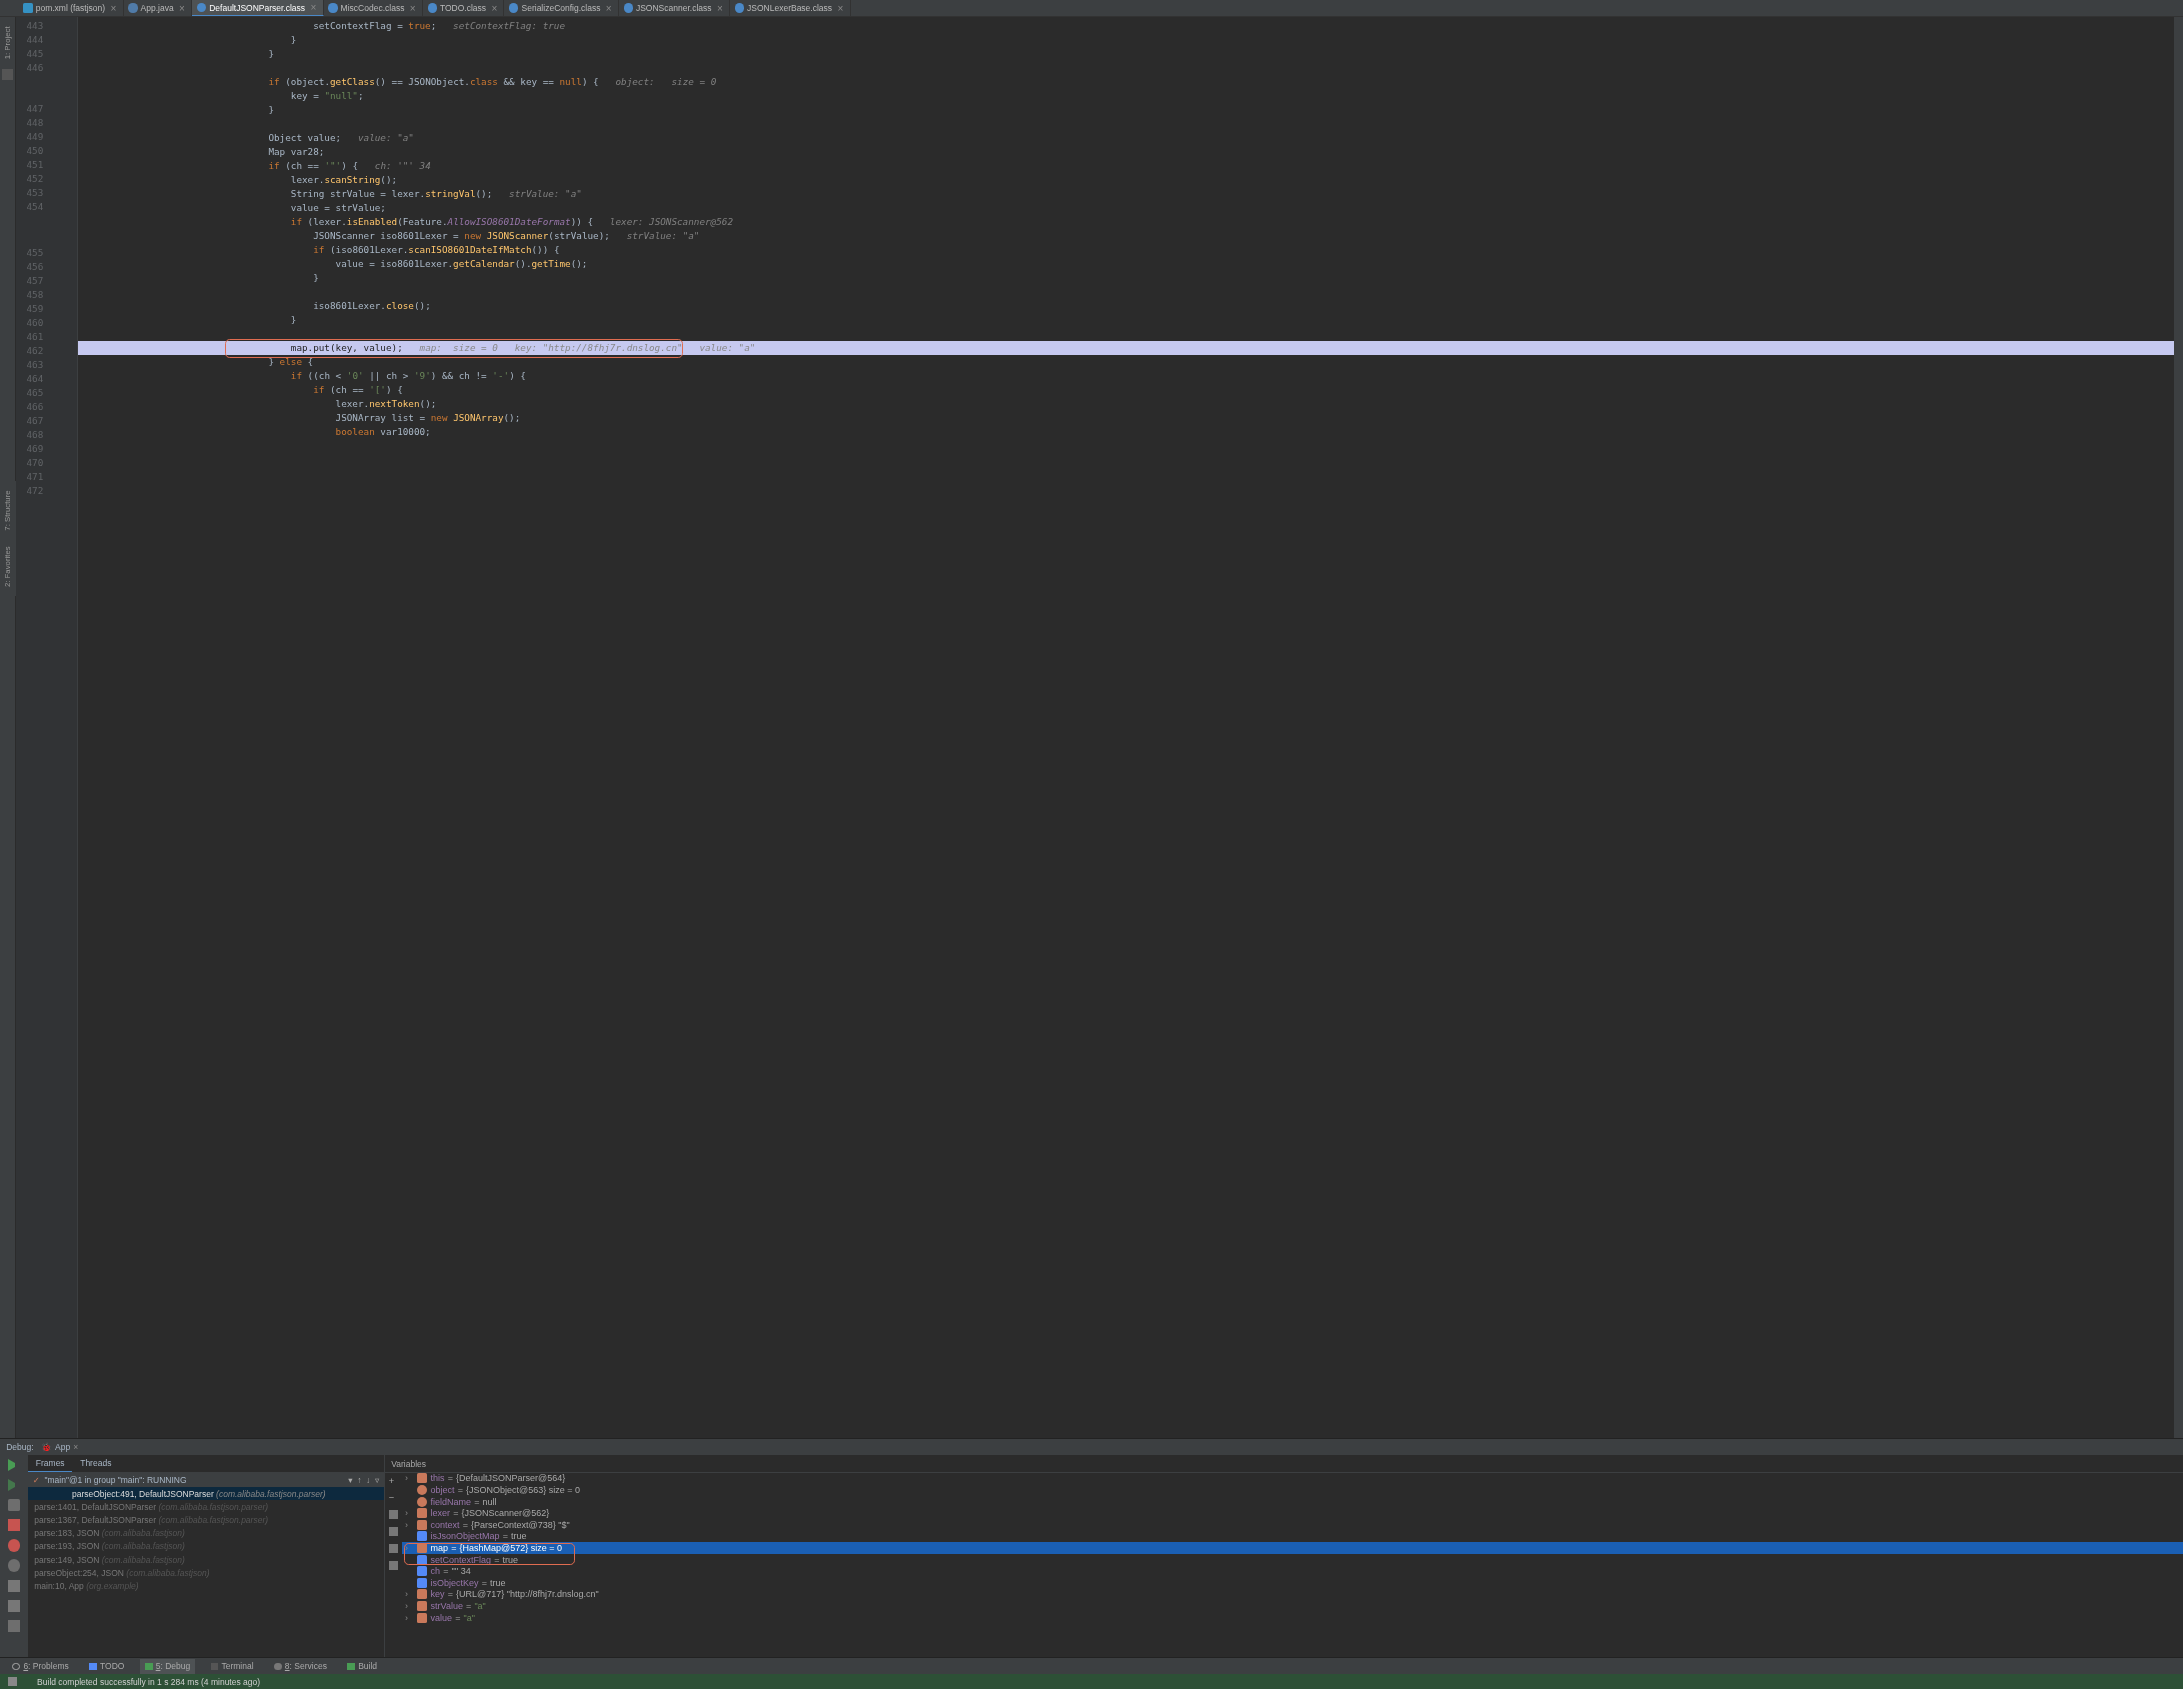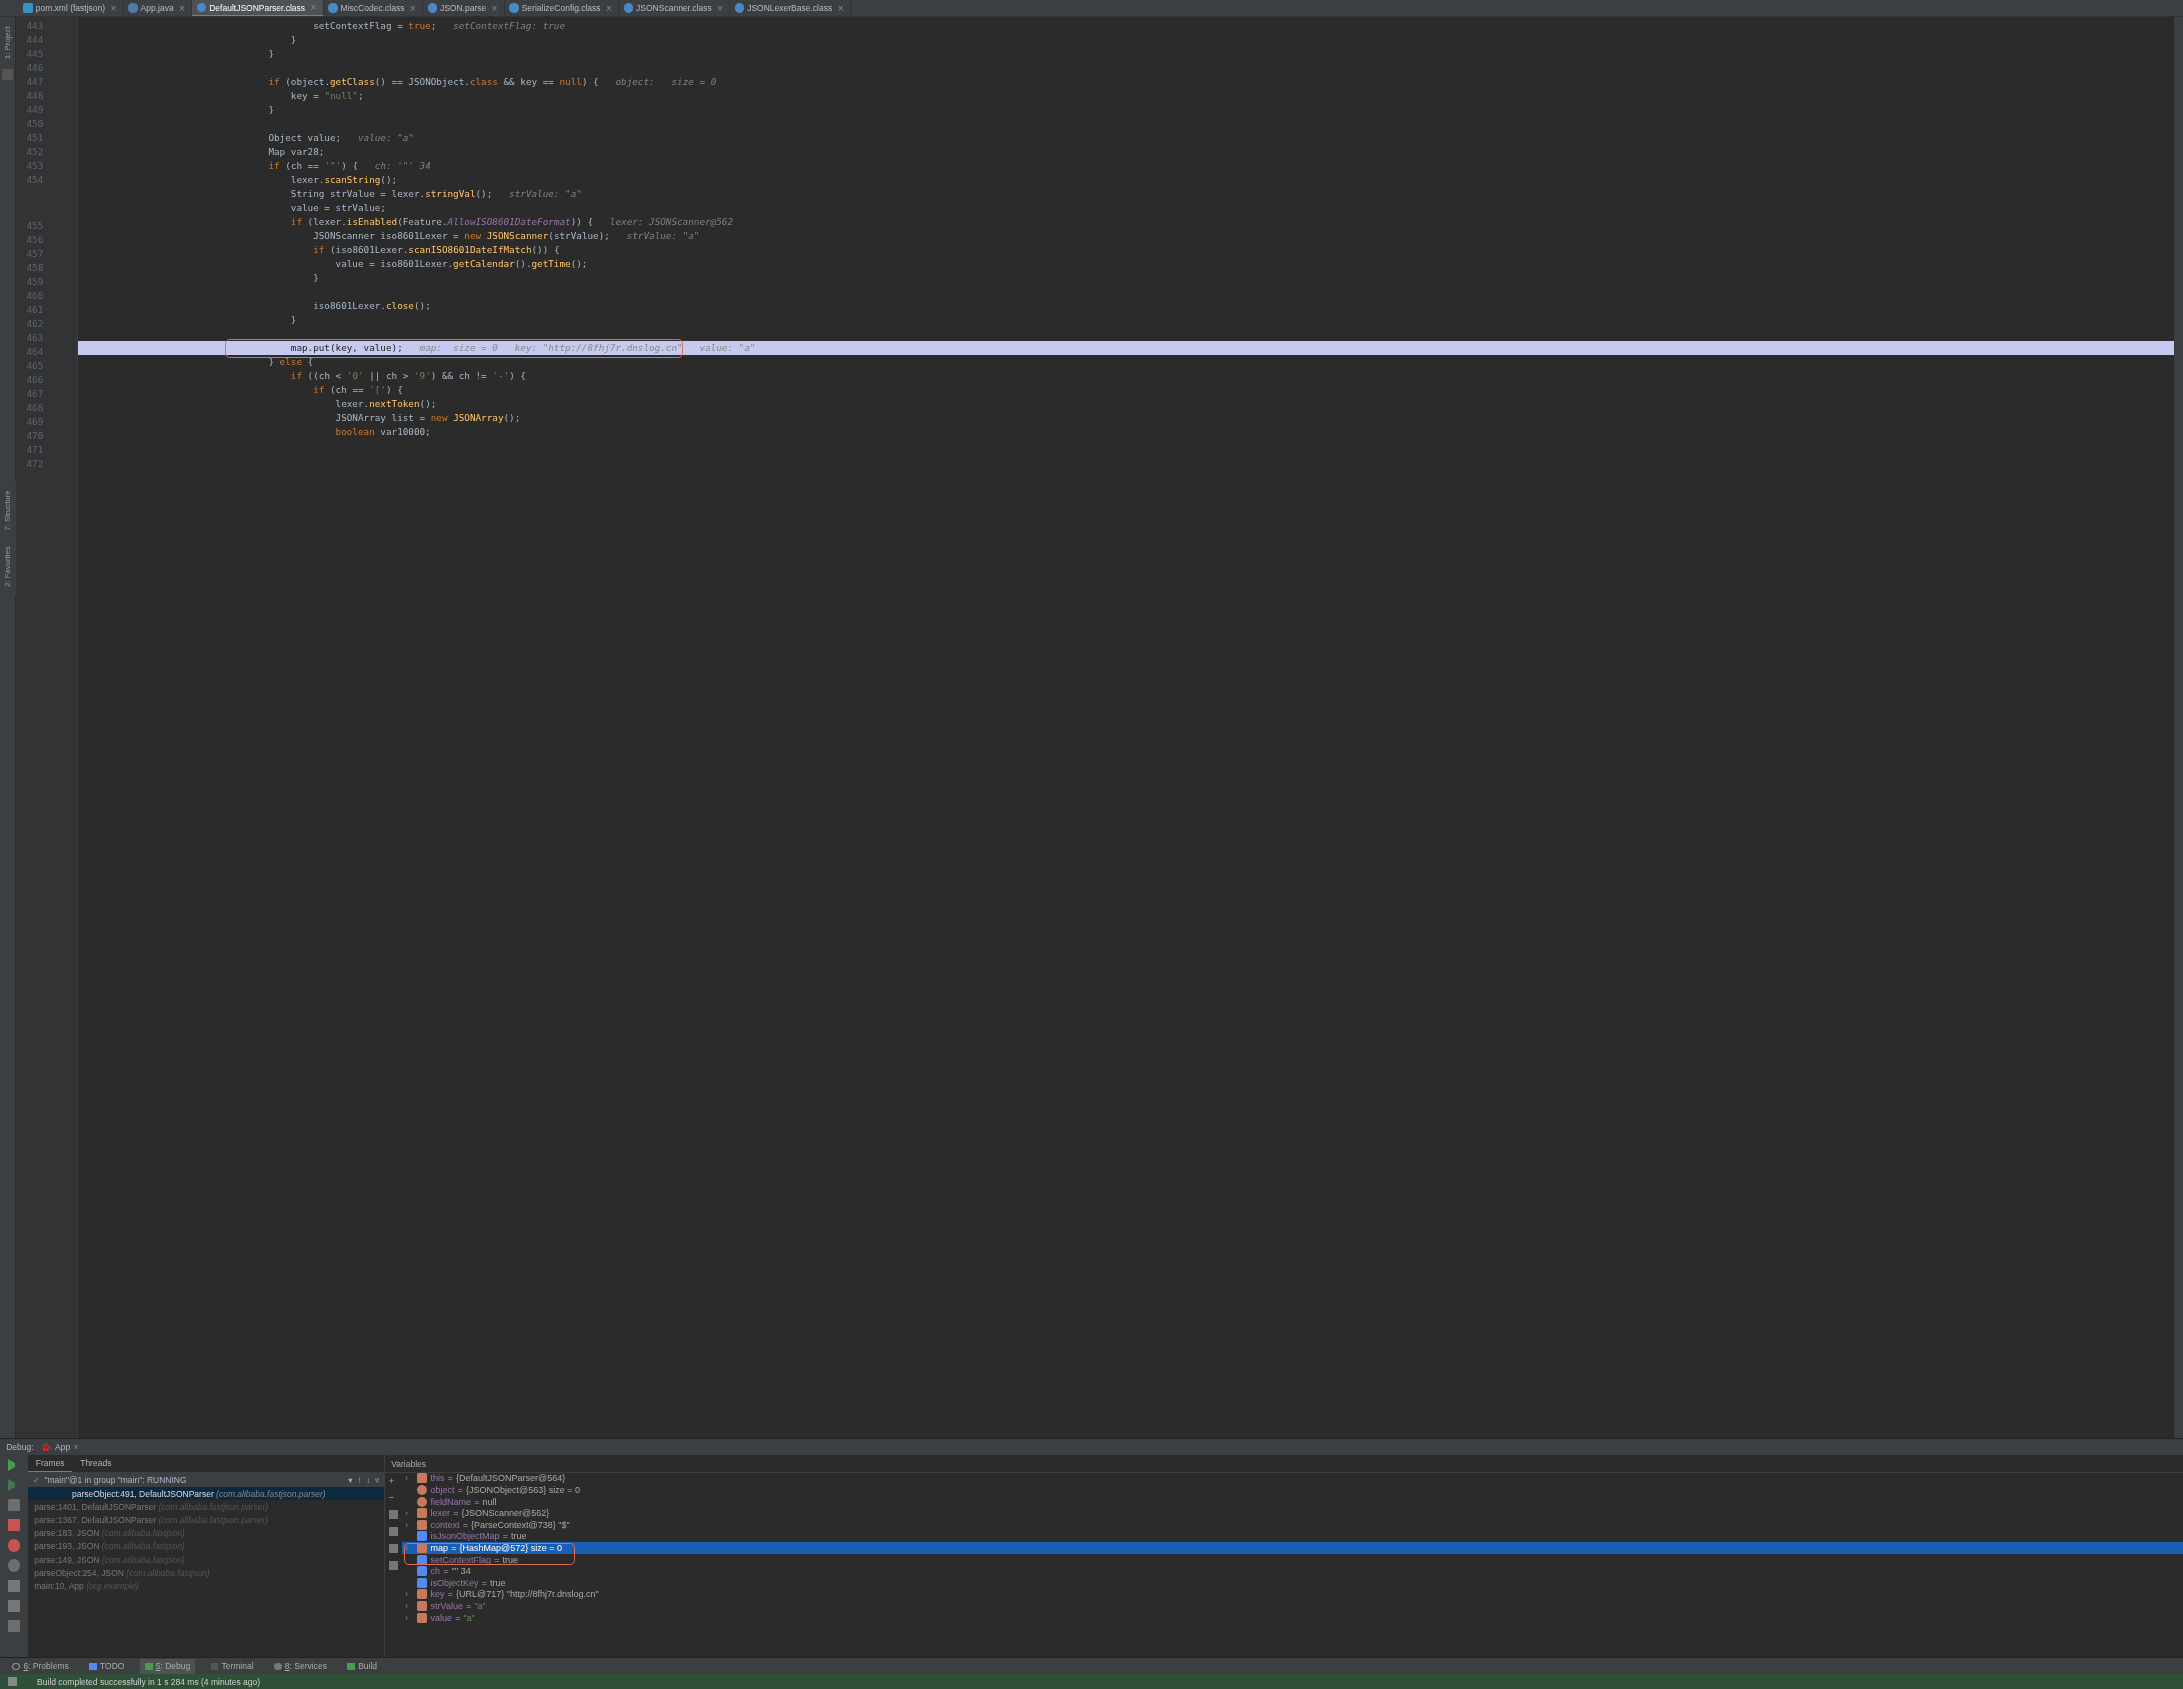--- a/index.html
+++ b/index.html
@@ -329,21 +329,21 @@
         <span>DefaultJSONParser.class</span>
         <span class="close">×</span>
       </div>
       <div class="tab">
         <span class="ficon ficon-cl"></span>
         <span>MiscCodec.class</span>
         <span class="close">×</span>
       </div>
       <div class="tab">
         <span class="ficon ficon-cl"></span>
-        <span>JSON.parse</span>
+        <span>TODO.class</span>
         <span class="close">×</span>
       </div>
       <div class="tab">
         <span class="ficon ficon-cl"></span>
         <span>SerializeConfig.class</span>
         <span class="close">×</span>
       </div>
       <div class="tab">
         <span class="ficon ficon-cl"></span>
         <span>JSONScanner.class</span>
@@ -362,21 +362,21 @@
       <div class="vtext">1: Project</div>
       <div class="ic"></div>
     </div>
 
     <div class="editor-pane" id="editor-pane">
       <div class="gutter" id="gutter">
           <div style="height: 14px;">443</div>
           <div style="height: 14px;">444</div>
           <div style="height: 14px;">445</div>
           <div style="height: 14px;">446</div>
-          <div style="height: 14px;">447</div>
+          <div style="height: 14px; margin-top: 27px;">447</div>
           <div style="height: 14px;">448</div>
           <div style="height: 14px;">449</div>
           <div style="height: 14px;">450</div>
           <div style="height: 14px;">451</div>
           <div style="height: 14px;">452</div>
           <div style="height: 14px;">453</div>
           <div style="height: 14px;">454</div>
           <div style="height: 14px; margin-top: 32px;">455</div>
           <div style="height: 14px;">456</div>
           <div style="height: 14px;">457</div>

